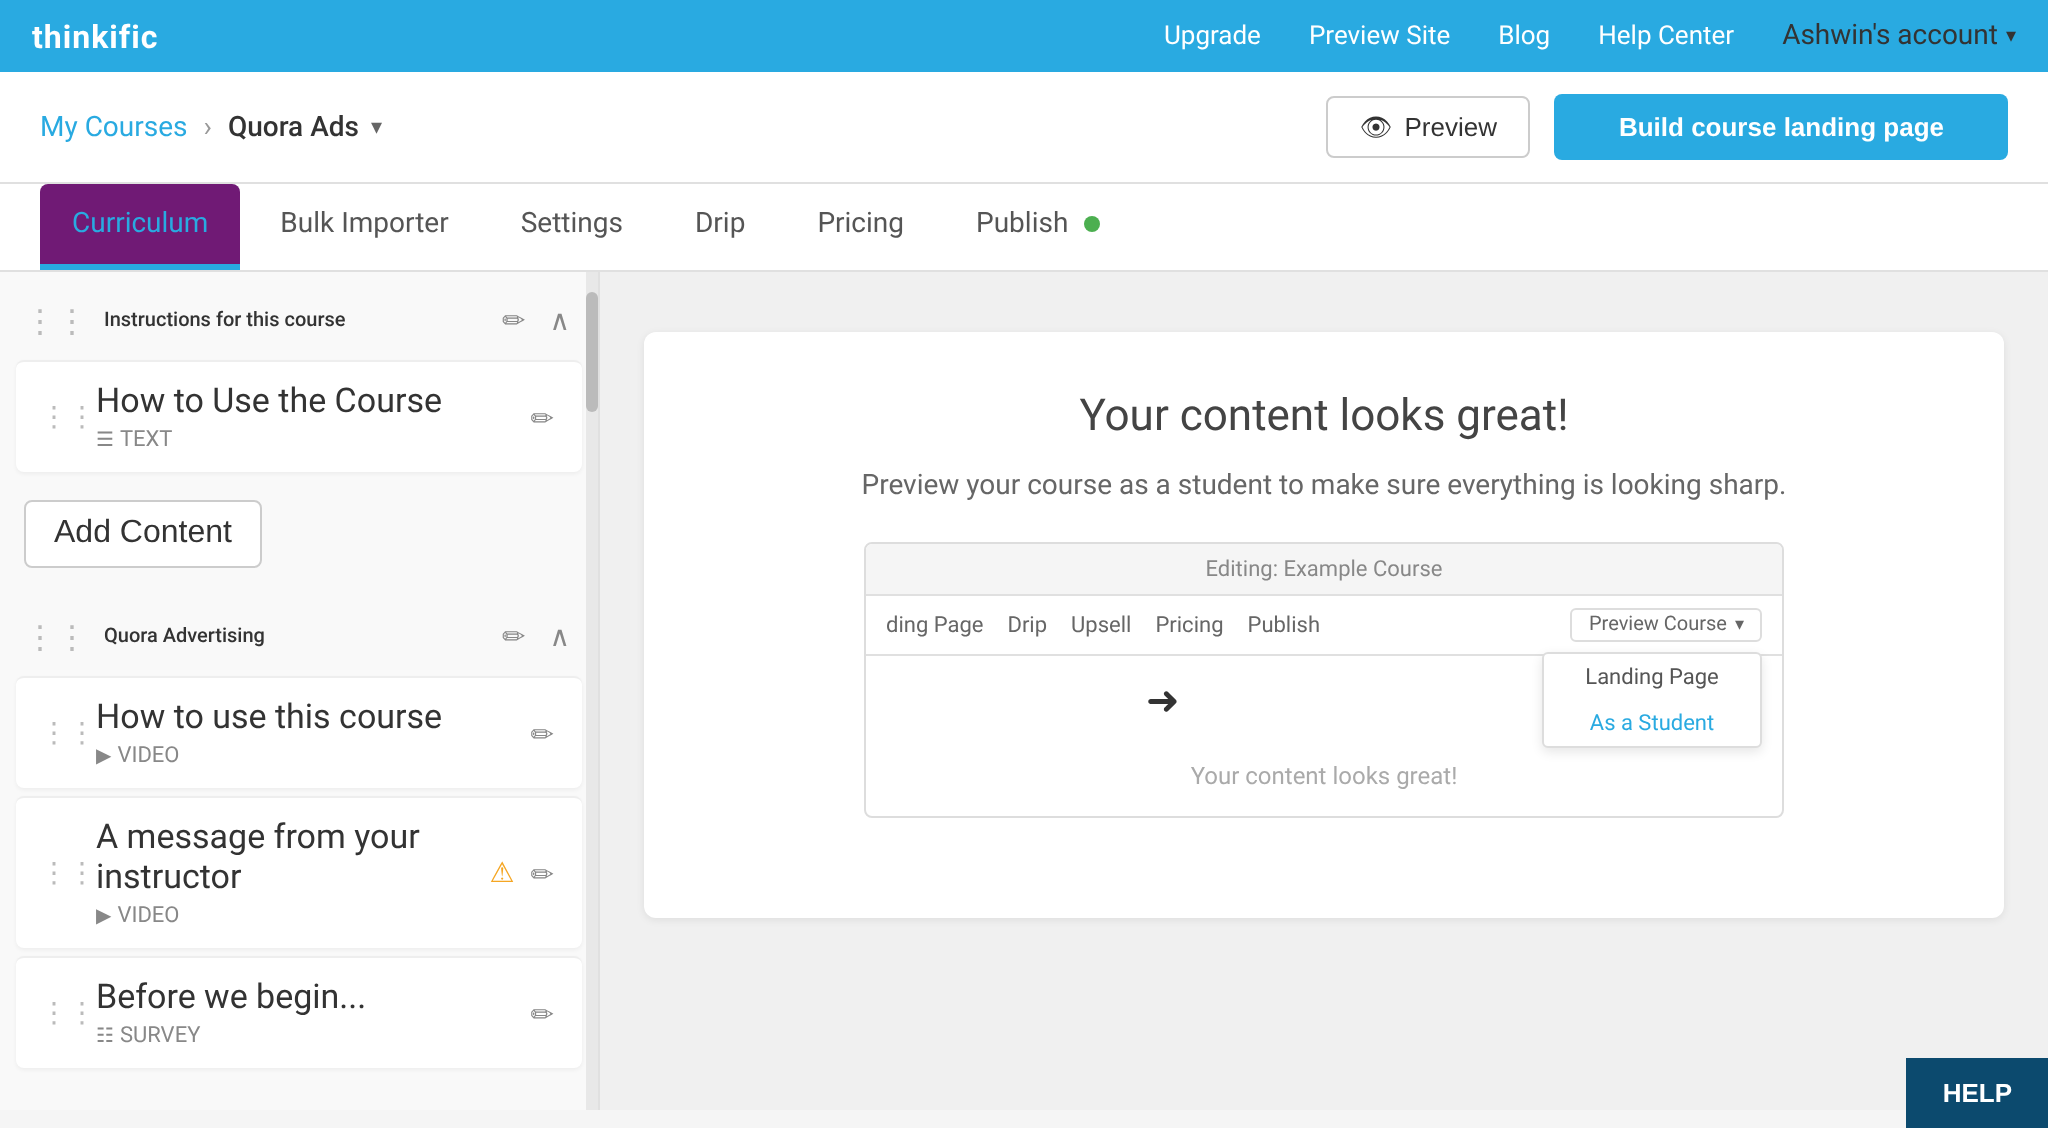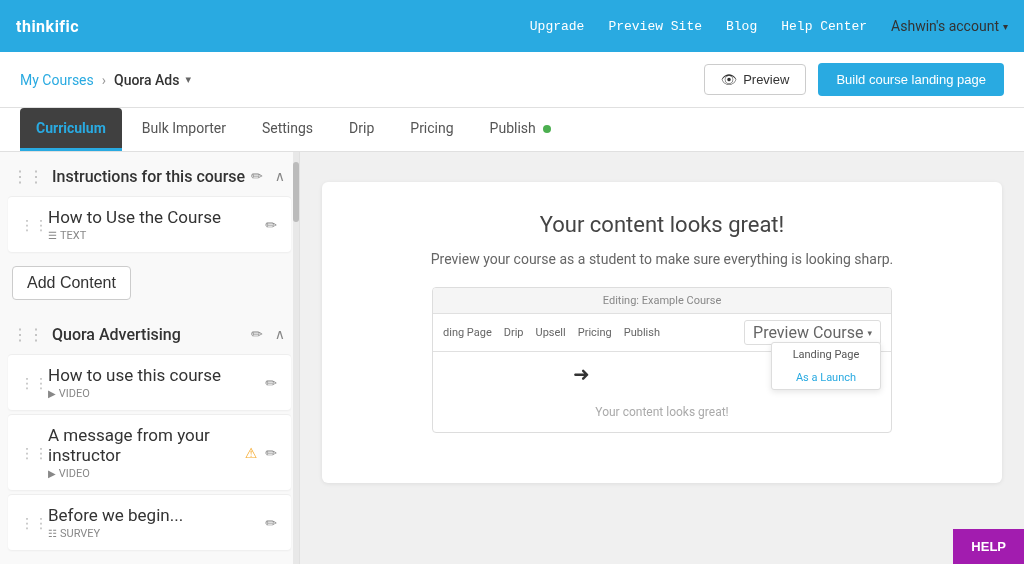--- a/index.html
+++ b/index.html
@@ -1,42 +1,41 @@
 <!DOCTYPE html>
 <html><head>
   <meta charset="utf-8">
   <style>
     * { box-sizing: border-box; margin: 0; padding: 0; }
     body { font-family: -apple-system, BlinkMacSystemFont, 'Segoe UI', Roboto, sans-serif; font-size: 14px; color: #333; background: #f5f5f5; }
 
     
     .top-nav {
       background: #29aae1;
-      height: 52px;
+      height: 36px;
       display: flex;
       align-items: center;
       padding: 0 16px;
       justify-content: space-between;
     }
     .top-nav-brand {
       color: white;
       font-weight: bold;
       font-size: 16px;
       letter-spacing: 0.5px;
     }
     .top-nav-links {
       display: flex;
       gap: 24px;
       align-items: center;
     }
     .top-nav-links a {
       color: white;
       text-decoration: none;
       font-size: 13px;
-      font-family: Liberation Mono, monospace;
     }
     .top-nav-links .account {
       display: flex;
       align-items: center;
       gap: 4px;
     }
     .top-nav-links .account::after {
       content: '▾';
       font-size: 10px;
     }
@@ -87,25 +86,25 @@
       font-size: 13px;
       display: flex;
       align-items: center;
       gap: 6px;
       color: #333;
     }
     .btn-build {
       background: #29aae1;
       color: white;
       border: none;
-      padding: 9px 18px;
+      padding: 9px 32px;
       border-radius: 4px;
       cursor: pointer;
       font-size: 13px;
-      font-weight: 400;
+      font-weight: 700;
     }
 
     
     .tabs-bar {
       background: white;
       padding: 0 20px;
       border-bottom: 1px solid #e0e0e0;
       display: flex;
       align-items: center;
       gap: 4px;
@@ -114,22 +113,22 @@
       padding: 12px 16px;
       cursor: pointer;
       font-size: 14px;
       border-bottom: 3px solid transparent;
       color: #555;
       position: relative;
     }
     .tab.active {
       border-bottom: 3px solid #29aae1;
       color: #29aae1;
-      font-weight: 700;
-      background: #404040;
+      font-weight: 400;
+      background: #701a75;
       border-radius: 4px 4px 0 0;
     }
     .tab .dot {
       display: inline-block;
       width: 8px;
       height: 8px;
       background: #4caf50;
       border-radius: 50%;
       margin-left: 4px;
     }
@@ -160,21 +159,21 @@
       position: relative;
     }
     .section-drag {
       color: #bbb;
       margin-right: 8px;
       cursor: grab;
       font-size: 16px;
     }
     .section-title {
       flex: 1;
-      font-size: 16px;
+      font-size: 10px;
       font-weight: 500;
       color: #333;
     }
     .section-actions {
       display: flex;
       gap: 8px;
       align-items: center;
     }
     .icon-btn {
       background: none;
@@ -316,21 +315,21 @@
       gap: 12px;
     }
     .mini-preview-tabs-right {
       position: relative;
     }
     .mini-preview-dropdown {
       background: white;
       border: 1px solid #ddd;
       border-radius: 3px;
       padding: 2px 8px;
-      font-size: 16px;
+      font-size: 10px;
       display: flex;
       align-items: center;
       gap: 4px;
     }
     .mini-preview-dropdown::after {
       content: '▾';
       font-size: 9px;
     }
     .mini-preview-dropdown-menu {
       position: absolute;
@@ -399,21 +398,21 @@
       border-radius: 3px;
       position: absolute;
       top: 10px;
     }
 
     
     .help-btn {
       position: fixed;
       bottom: 0;
       right: 0;
-      background: #a21caf;
+      background: #0c4a6e;
       color: white;
       padding: 10px 18px;
       font-size: 13px;
       font-weight: 600;
       border: none;
       cursor: pointer;
     }
   </style>
 </head>
 <body>
@@ -568,21 +567,21 @@
             <span>Upsell</span>
             <span>Pricing</span>
             <span>Publish</span>
           </div>
           <div class="mini-preview-tabs-right">
             <div class="mini-preview-dropdown">
               <span>Preview Course</span>
             </div>
             <div class="mini-preview-dropdown-menu">
               <div class="mini-preview-dropdown-item">Landing Page</div>
-              <div class="mini-preview-dropdown-item highlighted">As a Launch</div>
+              <div class="mini-preview-dropdown-item highlighted">As a Student</div>
             </div>
           </div>
         </div>
         <div class="mini-arrow-container">
           <span class="mini-arrow">➜</span>
         </div>
         <div class="mini-preview-content">Your content looks great!</div>
       </div>
 
     </div>

